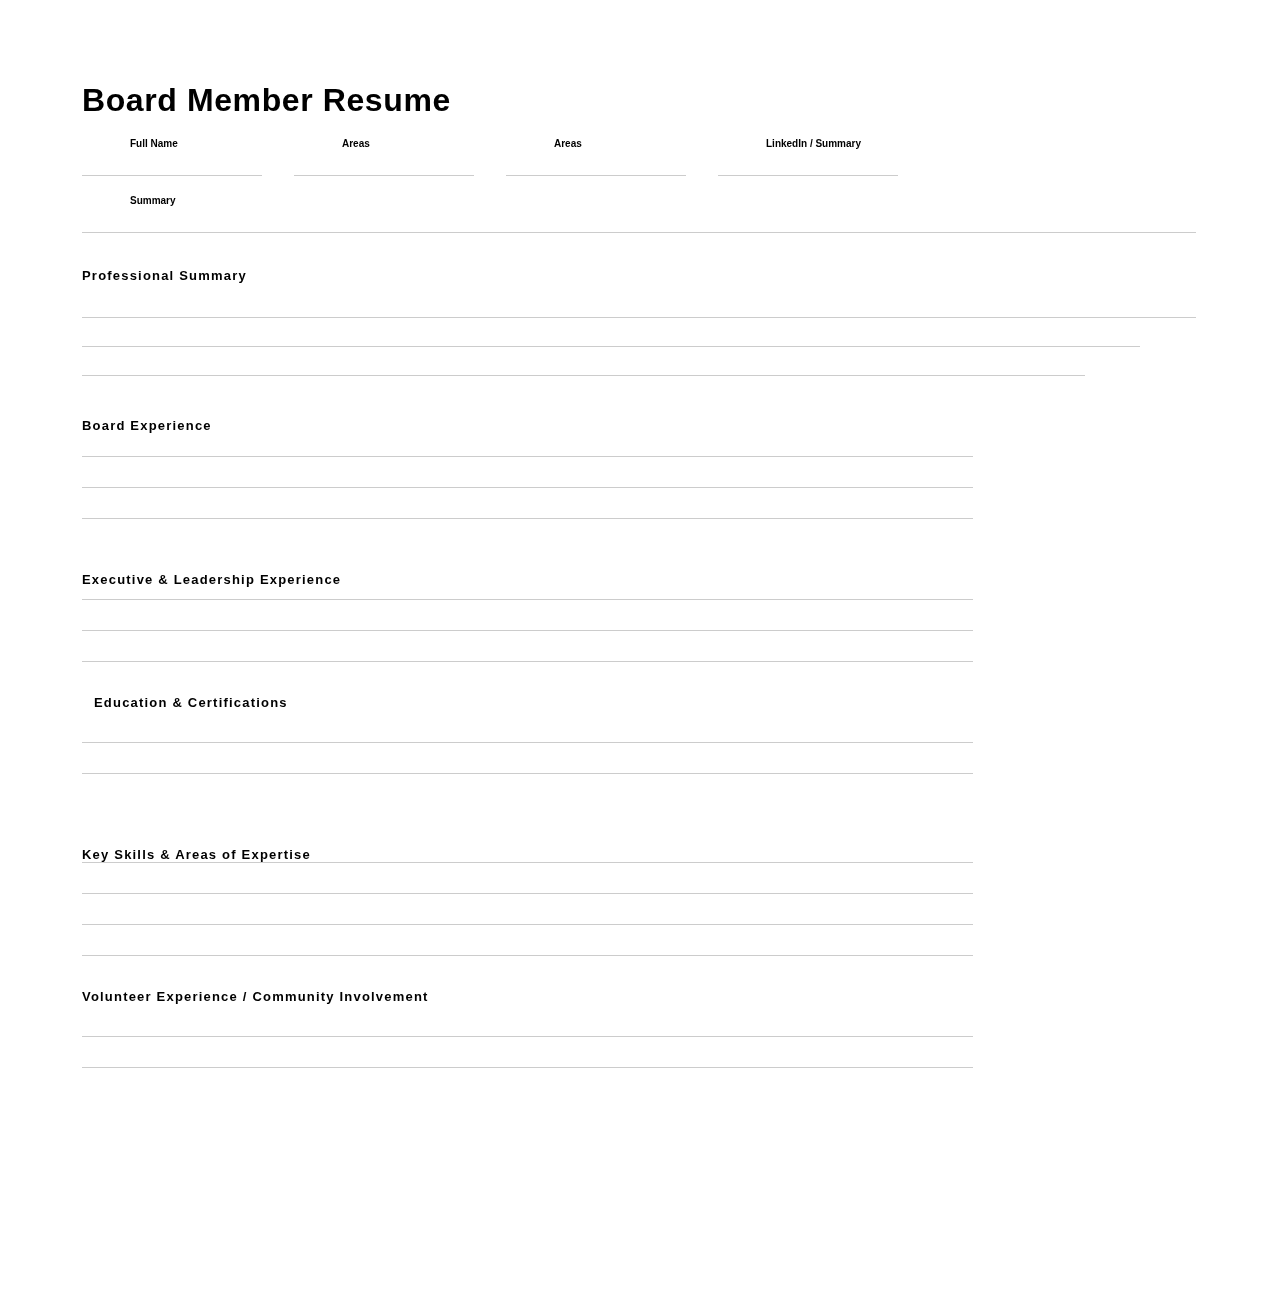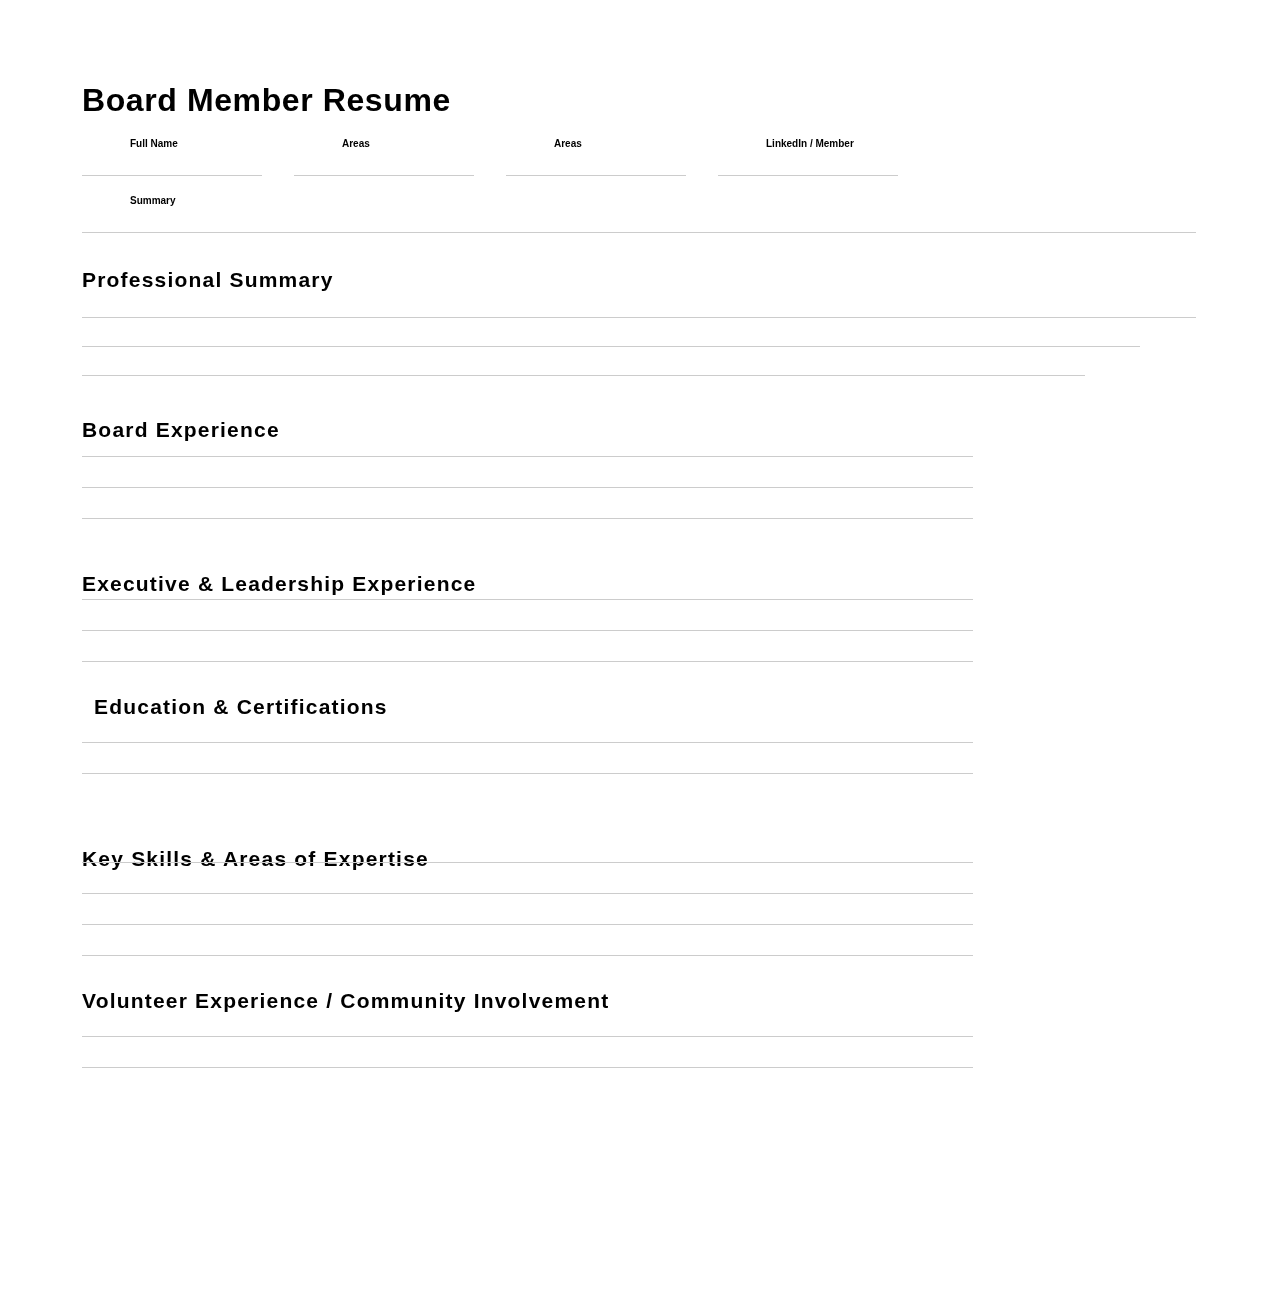--- a/index.html
+++ b/index.html
@@ -3,21 +3,21 @@
 <meta charset="utf-8">
 <style>
   * { box-sizing: border-box; margin: 0; padding: 0; }
   html, body { width: 1278px; height: 1300px; background: #ffffff; }
   body { font-family: "Liberation Sans", sans-serif; color: #000; position: relative; }
   .page { position: absolute; left: 82px; top: 0; width: 1114px; }
   .title { position: absolute; top: 82px; left: 0; font-size: 32px; font-weight: bold; letter-spacing: 0.6px; white-space: nowrap; }
   .field { position: absolute; width: 180px; }
   .field-label { position: absolute; top: 0; left: 0; font-size: 10px; font-weight: bold; white-space: nowrap; margin-left: 48px; }
   .field-line { position: absolute; top: 37px; left: 0; height: 1px; background: #cccccc; }
-  .section-title { position: absolute; left: 0; font-size: 21px; font-weight: bold; letter-spacing: 1.2px; white-space: nowrap; }
+  .section-title { position: absolute; left: 0; font-size: 13px; font-weight: bold; letter-spacing: 1.2px; white-space: nowrap; }
   .rule { position: absolute; left: 0; height: 1px; background: #cccccc; }
 </style>
 </head>
 <body>
 
 <div class="page">
   <h1 class="title">Board Member Resume</h1>
 
   <div class="field" style="left:0; top:138px;">
     <span class="field-label">Full Name</span>
@@ -25,21 +25,21 @@
   </div>
   <div class="field" style="left:212px; top:138px;">
     <span class="field-label">Areas</span>
     <div class="field-line" style="width:180px;"></div>
   </div>
   <div class="field" style="left:424px; top:138px;">
     <span class="field-label">Areas</span>
     <div class="field-line" style="width:180px;"></div>
   </div>
   <div class="field" style="left:636px; top:138px;">
-    <span class="field-label">LinkedIn / Member</span>
+    <span class="field-label">LinkedIn / Summary</span>
     <div class="field-line" style="width:180px;"></div>
   </div>
 
   <div class="field" style="left:0; top:195px; width:1114px;">
     <span class="field-label">Summary</span>
     <div class="field-line" style="width:1114px;"></div>
   </div>
 
   <h2 class="section-title" style="top:268px;">Professional Summary</h2>
   <div class="rule" style="top:317px; width:1114px;"></div>

